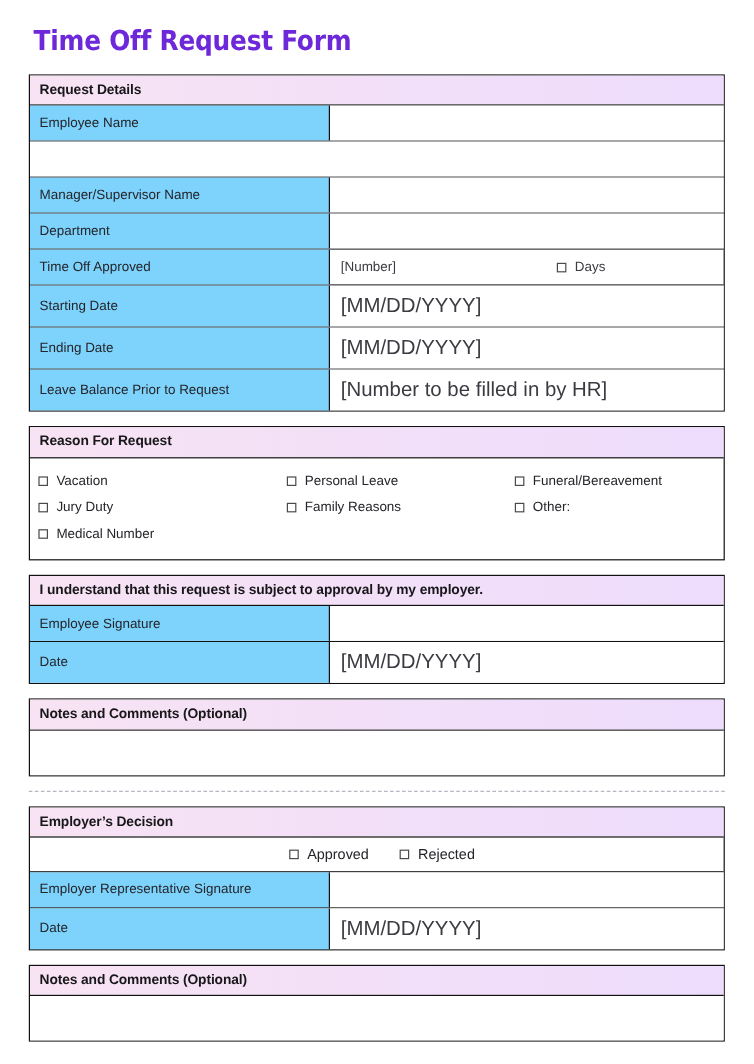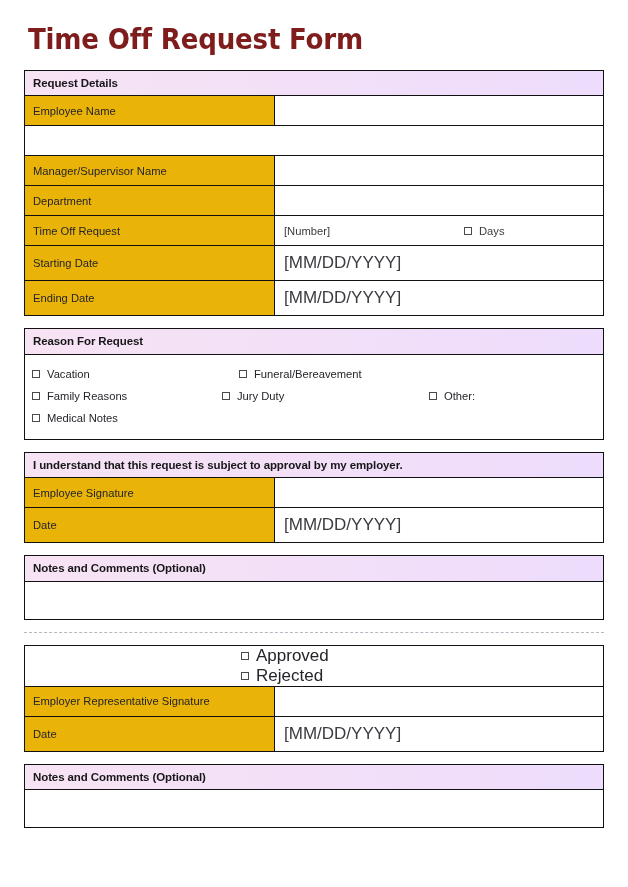--- a/index.html
+++ b/index.html
@@ -18,26 +18,26 @@
   .page {
     position: relative;
     width: 628px;
     height: 887px;
     box-sizing: border-box;
     padding: 0 24px;
   }
 
   
   .page-title {
-    font-size: 29px;
+    font-size: 23px;
     font-weight: bold;
     letter-spacing: -0.2px;
     margin: 0;
     padding: 22px 0 14px 4px;
-    color: #7f1d1d;
+    color: #6d28d9;
     font-family: "DejaVu Sans", "Liberation Sans", sans-serif;
     font-stretch: condensed;
   }
 
   
   .block {
     border: 1.6px solid #111111;
     box-sizing: border-box;
     margin-bottom: 12px;
     background: #ffffff;
@@ -54,21 +54,21 @@
   }
   .row {
     display: flex;
     border-bottom: 1.2px solid #111111;
     min-height: 29px;
   }
   .row:last-child { border-bottom: none; }
   .cell-label {
     width: 250px;
     flex: 0 0 250px;
-    background: #eab308;
+    background: #7dd3fc;
     border-right: 1.2px solid #111111;
     font-size: 11.2px;
     padding: 7px 0 7px 8px;
     box-sizing: border-box;
     display: flex;
     align-items: center;
     color: #24242a;
   }
   .cell-value {
     flex: 1 1 auto;
@@ -135,28 +135,27 @@
 
   
   .notes-body {
     height: 37px;
     background: #ffffff;
   }
 
   
   .decision-row {
     display: flex;
-    align-items: flex-start;
+    align-items: center;
     border-bottom: 1.2px solid #111111;
     min-height: 29px;
     padding-left: 216px;
-    font-size: 17px;
+    font-size: 12px;
     color: #24242a;
     box-sizing: border-box;
-    flex-direction: column;
   }
   .decision-opt {
     display: flex;
     align-items: center;
     gap: 7px;
   }
   .decision-opt.first { margin-right: 26px; }
 
   
   .divider {
@@ -188,21 +187,21 @@
       <div class="cell-label">Manager/Supervisor Name</div>
       <div class="cell-value"></div>
     </div>
 
     <div class="row">
       <div class="cell-label">Department</div>
       <div class="cell-value"></div>
     </div>
 
     <div class="row">
-      <div class="cell-label">Time Off Request</div>
+      <div class="cell-label">Time Off Approved</div>
       <div class="timeoff-value">
         <span class="timeoff-number">[Number]</span>
         <span class="unit-opt first">
           <span class="cbx"></span>
           <span>Days</span>
         </span>
         <span class="unit-opt">
           <span class="cbx"></span>
           <span>Hours</span>
         </span>
@@ -212,56 +211,64 @@
     <div class="row">
       <div class="cell-label">Starting Date</div>
       <div class="cell-value">[MM/DD/YYYY]</div>
     </div>
 
     <div class="row">
       <div class="cell-label">Ending Date</div>
       <div class="cell-value">[MM/DD/YYYY]</div>
     </div>
 
+    <div class="row">
+      <div class="cell-label">Leave Balance Prior to Request</div>
+      <div class="cell-value">[Number to be filled in by HR]</div>
+    </div>
   </div>
 
   <div class="block">
     <div class="section-head">Reason For Request</div>
     <div class="reason-body">
 
       <div class="reason-row">
         <span class="reason-item c1">
           <span class="cbx"></span>
           <span>Vacation</span>
         </span>
+        <span class="reason-item c2">
+          <span class="cbx"></span>
+          <span>Personal Leave</span>
+        </span>
         <span class="reason-item c3">
           <span class="cbx"></span>
           <span>Funeral/Bereavement</span>
+        </span>
+      </div>
+
+      <div class="reason-row">
+        <span class="reason-item c1">
+          <span class="cbx"></span>
+          <span>Jury Duty</span>
+        </span>
+        <span class="reason-item c2">
+          <span class="cbx"></span>
+          <span>Family Reasons</span>
+        </span>
+        <span class="reason-item c3">
+          <span class="cbx"></span>
+          <span>Other:</span>
         </span>
       </div>
 
       <div class="reason-row">
         <span class="reason-item c2">
           <span class="cbx"></span>
-          <span>Family Reasons</span>
-        </span>
-        <span class="reason-item c1">
-          <span class="cbx"></span>
-          <span>Jury Duty</span>
-        </span>
-        <span class="reason-item c3">
-          <span class="cbx"></span>
-          <span>Other:</span>
-        </span>
-      </div>
-
-      <div class="reason-row">
-        <span class="reason-item c2">
-          <span class="cbx"></span>
-          <span>Medical Notes</span>
+          <span>Medical Number</span>
         </span>
         <span class="reason-item c3 spacer">
           <span class="cbx"></span>
           <span></span>
         </span>
       </div>
 
     </div>
   </div>
 
@@ -278,20 +285,21 @@
   </div>
 
   <div class="block">
     <div class="section-head">Notes and Comments (Optional)</div>
     <div class="notes-body"></div>
   </div>
 
   <div class="divider"></div>
 
   <div class="block">
+    <div class="section-head">Employer’s Decision</div>
 
     <div class="decision-row">
       <span class="decision-opt first">
         <span class="cbx"></span>
         <span>Approved</span>
       </span>
       <span class="decision-opt">
         <span class="cbx"></span>
         <span>Rejected</span>
       </span>

